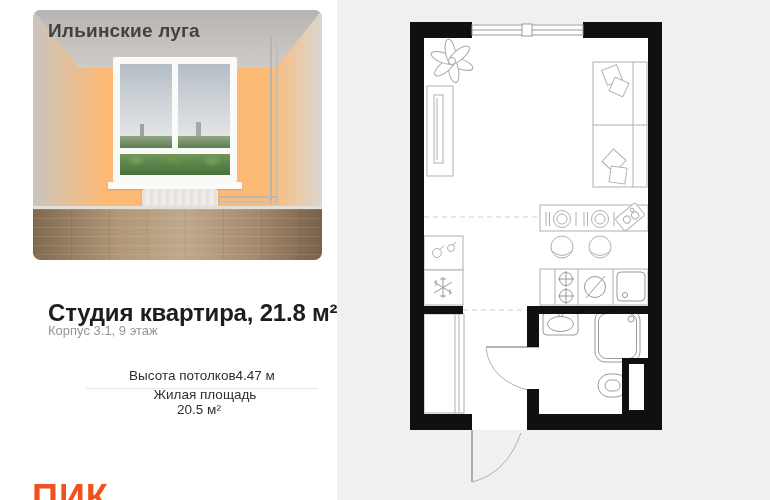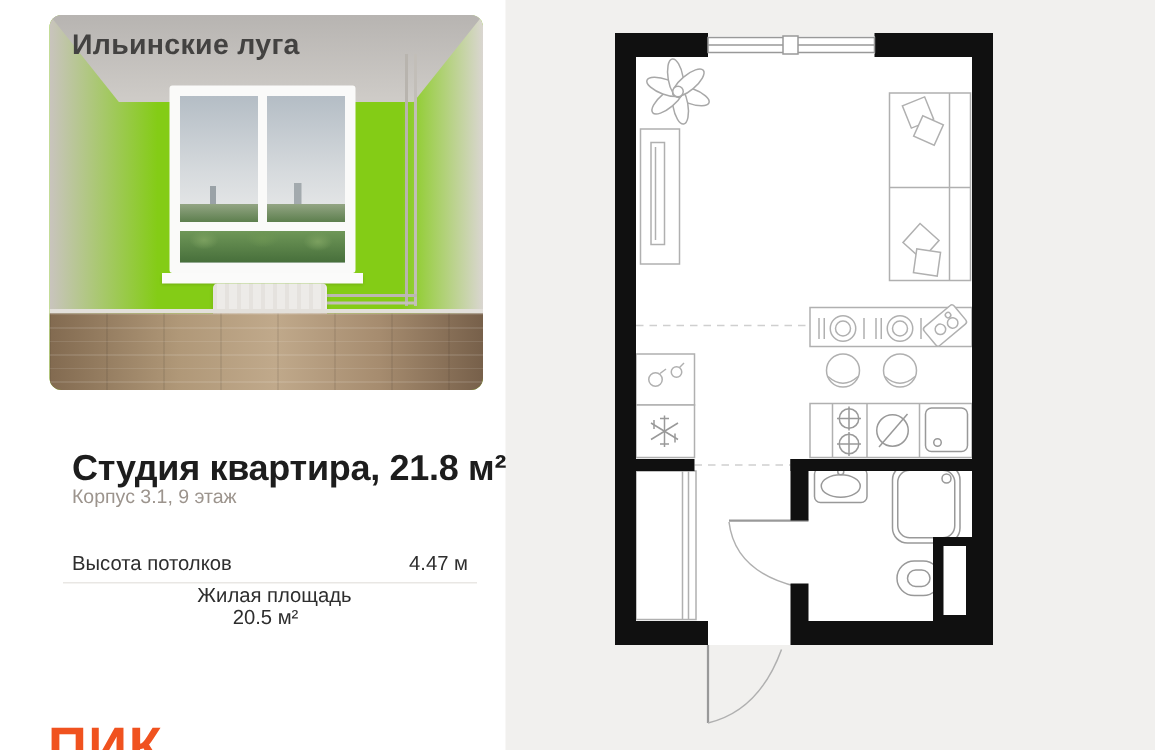--- a/index.html
+++ b/index.html
@@ -8,21 +8,21 @@
     background:#ffffff;
     font-family:"Liberation Sans","DejaVu Sans",sans-serif;
     -webkit-font-smoothing:antialiased;
   }
   
   .panel{position:absolute;left:337px;top:0;width:433px;height:500px;background:#f1f0ee;}
   .plan-svg{position:absolute;left:0;top:0;width:770px;height:500px;}
 
   
   .photo{position:absolute;left:33px;top:10px;width:289px;height:250px;border-radius:8px;
-         overflow:hidden;background:#84cc16;}
+         overflow:hidden;background:#fdba74;}
   .ph-ceiling{position:absolute;left:0;top:0;width:289px;height:58px;
       background:linear-gradient(180deg,#b7b4b1 0%,#cfccc8 100%);
       clip-path:polygon(0 0,100% 0,84% 100%,16% 100%);}
   .ph-wall-left{position:absolute;left:0;top:0;width:80px;height:200px;
       background:linear-gradient(90deg,#c9c4be 0%,rgba(213,209,204,0) 90%);}
   .ph-wall-right{position:absolute;right:0;top:0;width:60px;height:200px;
       background:linear-gradient(270deg,#dad6d1 0%,rgba(213,209,204,0) 90%);}
   .ph-window{position:absolute;left:80px;top:47px;width:124px;height:125px;
       border:7px solid #fafaf9;border-radius:2px;background:#c3cad0;box-sizing:border-box;}
   .ph-sky{position:absolute;left:0;top:0;width:110px;height:84px;
@@ -57,21 +57,21 @@
   .ph-label{position:absolute;left:15px;top:10px;font-size:19px;font-weight:700;
       color:#434241;letter-spacing:.2px;}
 
   
   .title{position:absolute;left:48px;top:299px;font-size:24px;font-weight:700;color:#1d1d1d;
       letter-spacing:-.2px;}
   .subtitle{position:absolute;left:48px;top:323px;font-size:13px;font-weight:500;color:#9c948d;}
 
   .specs{position:absolute;left:42px;top:362px;width:276px;}
   .spec-row{position:relative;height:26px;display:flex;align-items:center;
-      justify-content:space-between;}
+      justify-content:center;margin-left:44px;}
   .spec-row + .spec-row{border-top:1px solid #e9e7e4;flex-direction:column;}
   .spec-label{font-size:13.5px;color:#2e2e2e;padding-left:6px;}
   .spec-value{font-size:13.5px;color:#2e2e2e;padding-right:6px;}
 
   .pik-logo{position:absolute;left:32px;top:477px;font-size:36px;font-weight:800;
       color:#F0521F;letter-spacing:1px;}
 
   
   .wall{fill:#101010;stroke:none;}
   .furn{fill:#ffffff;stroke:#b0b0b0;stroke-width:1;}

